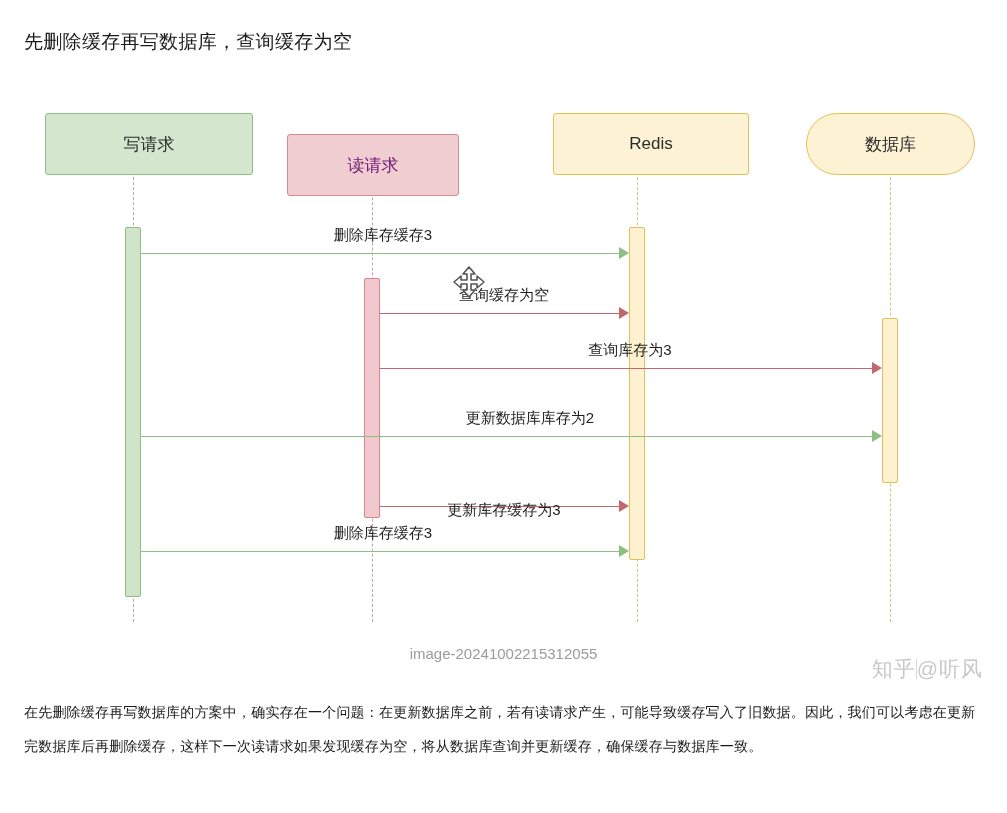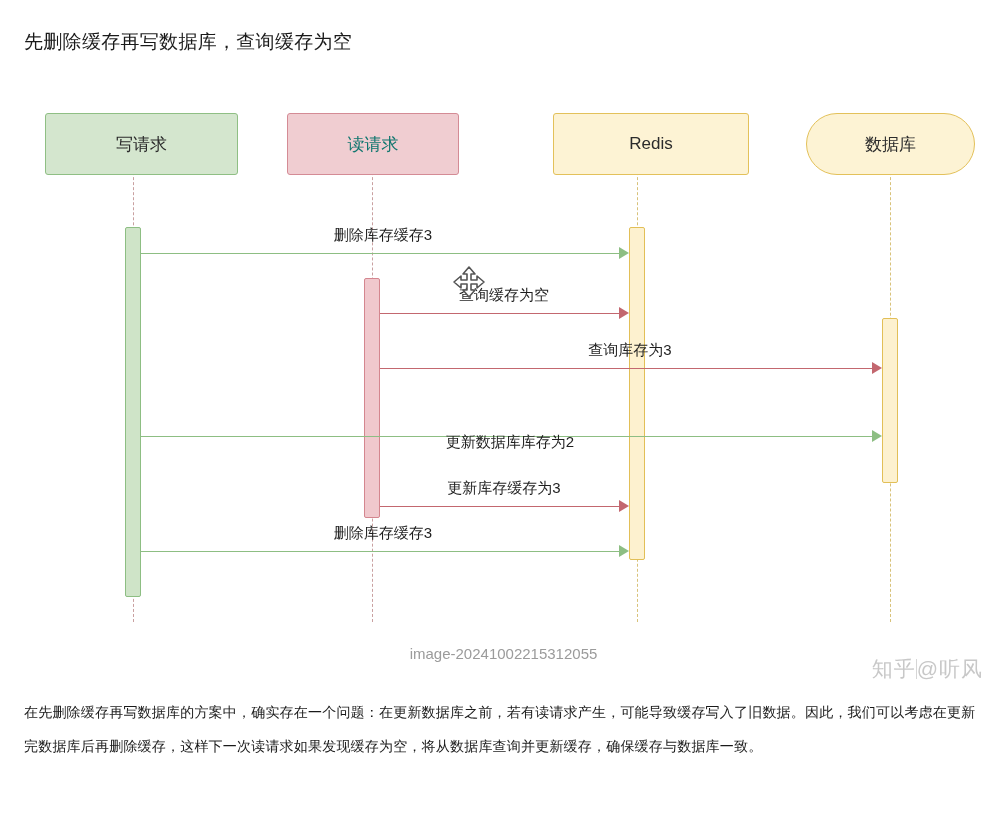--- a/index.html
+++ b/index.html
@@ -42,21 +42,21 @@
     position: absolute;
     height: 62px;
     border-radius: 3px;
     display: flex;
     align-items: center;
     justify-content: center;
     font-size: 17px;
     box-sizing: border-box;
   }
   .act-green  { background: #d4e6ce; border: 1px solid #8fbf84; color: #2b2b2b; }
-  .act-red    { background: #f0cdd1; border: 1px solid #d48b95; color: #0f766e; }
+  .act-red    { background: #f0cdd1; border: 1px solid #d48b95; color: #701a75; margin-top: 21px; }
   .act-yellow { background: #fdf3d4; border: 1px solid #e3c15a; color: #2b2b2b; }
   .activation {
     position: absolute;
     width: 16px;
     border-radius: 2px;
     box-sizing: border-box;
   }
   .act-bar-green  { background: #cfe4c8; border: 1px solid #8dbe83; }
   .act-bar-red    { background: #f0c8cd; border: 1px solid #d4868f; }
   .act-bar-yellow { background: #fdf1cf; border: 1px solid #e2bf57; }
@@ -128,21 +128,21 @@
 
 <div class="page-title">先删除缓存再写数据库，查询缓存为空</div>
 
 <div class="diagram">
 
   <div class="lifeline-dash" style="left:133px; top:62px; height:470px;"></div>
   <div class="lifeline-dash" style="left:372px; top:62px; height:470px;"></div>
   <div class="lifeline-dash" style="left:637px; top:62px; height:470px; border-left-color:#d8c27a;"></div>
   <div class="lifeline-dash" style="left:890px; top:62px; height:470px; border-left-color:#d8c27a;"></div>
 
-  <div class="actor-box act-green" style="left:45px;  top:23px; width:193px;">
+  <div class="actor-box act-green" style="left:45px;  top:23px; width:208px;">
     <span>写请求</span>
   </div>
   <div class="actor-box act-red" style="left:287px; top:23px; width:172px;">
     <span>读请求</span>
   </div>
   <div class="actor-box act-yellow" style="left:553px; top:23px; width:196px;">
     <span>Redis</span>
   </div>
   <div class="actor-box act-yellow" style="left:806px; top:23px; width:169px;border-radius:31px;">
     <span>数据库</span>
@@ -166,25 +166,25 @@
       <path d="M17 2 L23 9 L19 9 L19 15 L25 15 L25 11 L32 17 L25 23 L25 19 L19 19 L19 25 L23 25 L17 32 L11 25 L15 25 L15 19 L9 19 L9 23 L2 17 L9 11 L9 15 L15 15 L15 9 L11 9 Z" fill="#ffffff" stroke="#555555" stroke-width="1.6" stroke-linejoin="round"></path>
     </svg>
   </div>
 
   <div class="msg red" style="left:380px; top:278px; width:498px;"></div>
   <div class="arrowhead red" style="left:872px; top:272px;"></div>
   <div class="msg-label" style="left:630px; top:251px;">查询库存为3</div>
 
   <div class="msg" style="left:141px; top:346px; width:737px;"></div>
   <div class="arrowhead" style="left:872px; top:340px;"></div>
-  <div class="msg-label" style="left:510px; top:319px;margin-top:24px;">更新数据库库存为2</div>
+  <div class="msg-label" style="left:530px; top:319px;">更新数据库库存为2</div>
 
   <div class="msg red" style="left:380px; top:416px; width:245px;"></div>
   <div class="arrowhead red" style="left:619px; top:410px;"></div>
-  <div class="msg-label" style="left:504px; top:389px;text-align:center;">更新库存缓存为3</div>
+  <div class="msg-label" style="left:504px; top:411px;text-align:center;">更新库存缓存为3</div>
 
   <div class="msg" style="left:141px; top:461px; width:484px;"></div>
   <div class="arrowhead" style="left:619px; top:455px;"></div>
   <div class="msg-label" style="left:383px; top:434px;">删除库存缓存3</div>
 
   <div class="watermark">
     <span>知乎</span>
     <span class="wm-sep"></span>
     <span>@听风</span>
   </div>

